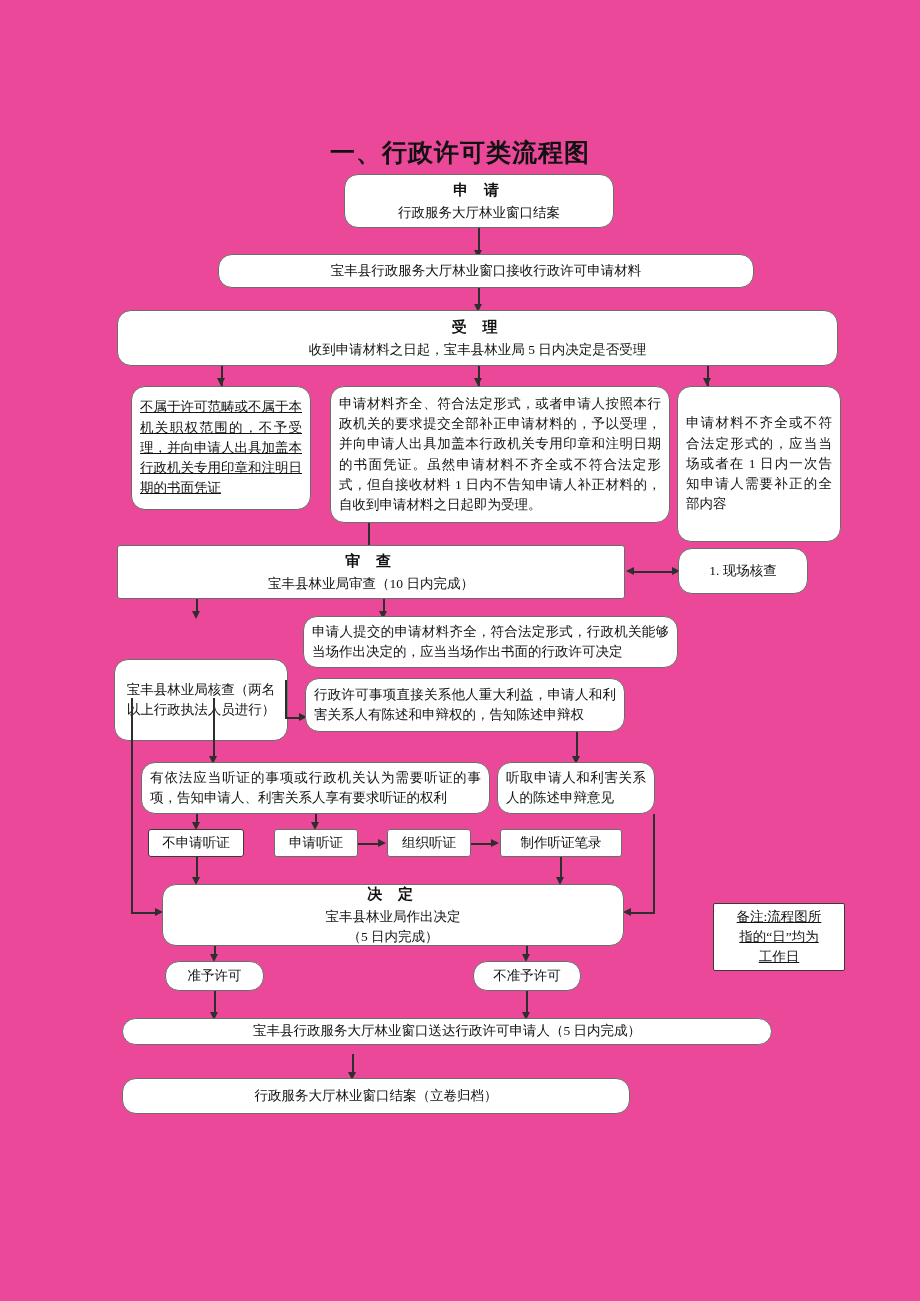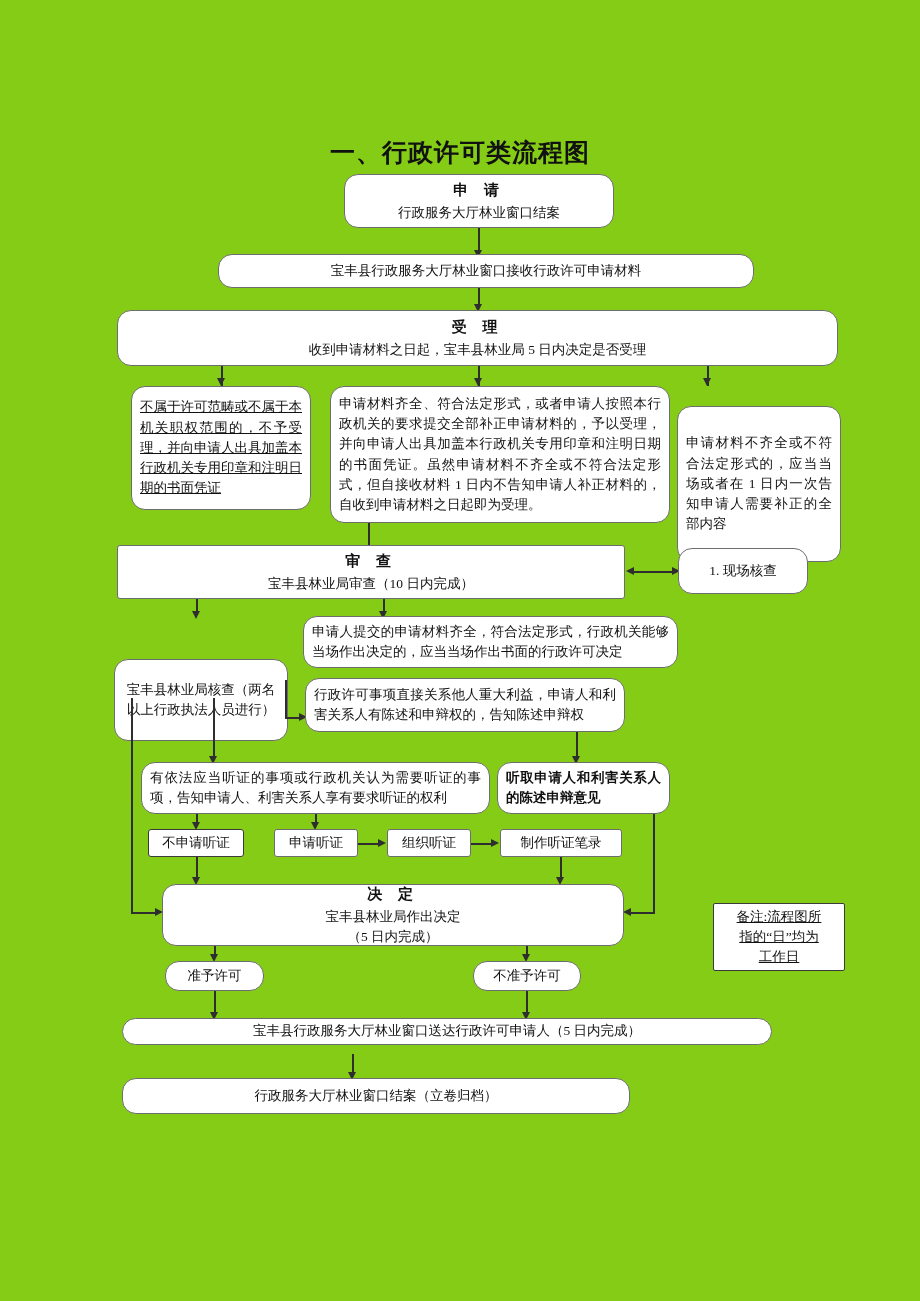--- a/index.html
+++ b/index.html
@@ -8,21 +8,21 @@
     background: #ffffff;
   }
   body {
     font-family: "Liberation Serif", "DejaVu Serif", serif;
     color: #111111;
   }
   #page {
     position: relative;
     width: 920px;
     height: 1301px;
-    background: #84cc16;
+    background: #ec4899;
     overflow: hidden;
   }
   .title {
     position: absolute;
     left: 0;
     top: 136px;
     width: 920px;
     text-align: center;
     font-size: 25px;
     font-weight: bold;
@@ -132,21 +132,21 @@
   <div class="arrow-d" style="left:703px; top:378px;"></div>
 
   <div class="node just" style="left:131px; top:386px; width:180px; height:124px; align-items:flex-start;text-decoration:underline;">
     <div class="bd">不属于许可范畴或不属于本机关职权范围的，不予受理，并向申请人出具加盖本行政机关专用印章和注明日期的书面凭证</div>
   </div>
 
   <div class="node just" style="left:330px; top:386px; width:340px; height:137px; align-items:flex-start;">
     <div class="bd">申请材料齐全、符合法定形式，或者申请人按照本行政机关的要求提交全部补正申请材料的，予以受理，并向申请人出具加盖本行政机关专用印章和注明日期的书面凭证。虽然申请材料不齐全或不符合法定形式，但自接收材料 1 日内不告知申请人补正材料的，自收到申请材料之日起即为受理。</div>
   </div>
 
-  <div class="node just" style="left:677px; top:386px; width:164px; height:156px; align-items:flex-start;margin-top:20px;">
+  <div class="node just" style="left:677px; top:386px; width:164px; height:156px; align-items:flex-start;">
     <div class="bd">申请材料不齐全或不符合法定形式的，应当当场或者在 1 日内一次告知申请人需要补正的全部内容</div>
   </div>
 
   <div class="ln vl" style="left:368px; top:523px; height:22px;"></div>
 
   <div class="node square" style="left:117px; top:545px; width:508px; height:54px;">
     <div class="hd">审 查</div>
     <div class="bd">宝丰县林业局审查（10 日内完成）</div>
   </div>
 
@@ -182,21 +182,21 @@
   <div class="ln vl" style="left:213px; top:698px; height:62px;"></div>
   <div class="arrow-d" style="left:209px; top:756px;"></div>
 
   <div class="ln vl" style="left:576px; top:732px; height:28px;"></div>
   <div class="arrow-d" style="left:572px; top:756px;"></div>
 
   <div class="node just" style="left:141px; top:762px; width:349px; height:52px; align-items:flex-start;">
     <div class="bd">有依法应当听证的事项或行政机关认为需要听证的事项，告知申请人、利害关系人享有要求听证的权利</div>
   </div>
 
-  <div class="node just" style="left:497px; top:762px; width:173px; height:52px; align-items:flex-start;font-weight:bold;">
+  <div class="node just" style="left:497px; top:762px; width:158px; height:52px; align-items:flex-start;">
     <div class="bd">听取申请人和利害关系人的陈述申辩意见</div>
   </div>
 
   <div class="ln vl" style="left:196px; top:814px; height:12px;"></div>
   <div class="arrow-d" style="left:192px; top:822px;"></div>
   <div class="ln vl" style="left:315px; top:814px; height:12px;"></div>
   <div class="arrow-d" style="left:311px; top:822px;"></div>
 
   <div class="node square dark" style="left:148px; top:829px; width:96px; height:28px;">
     <div class="bd">不申请听证</div>

